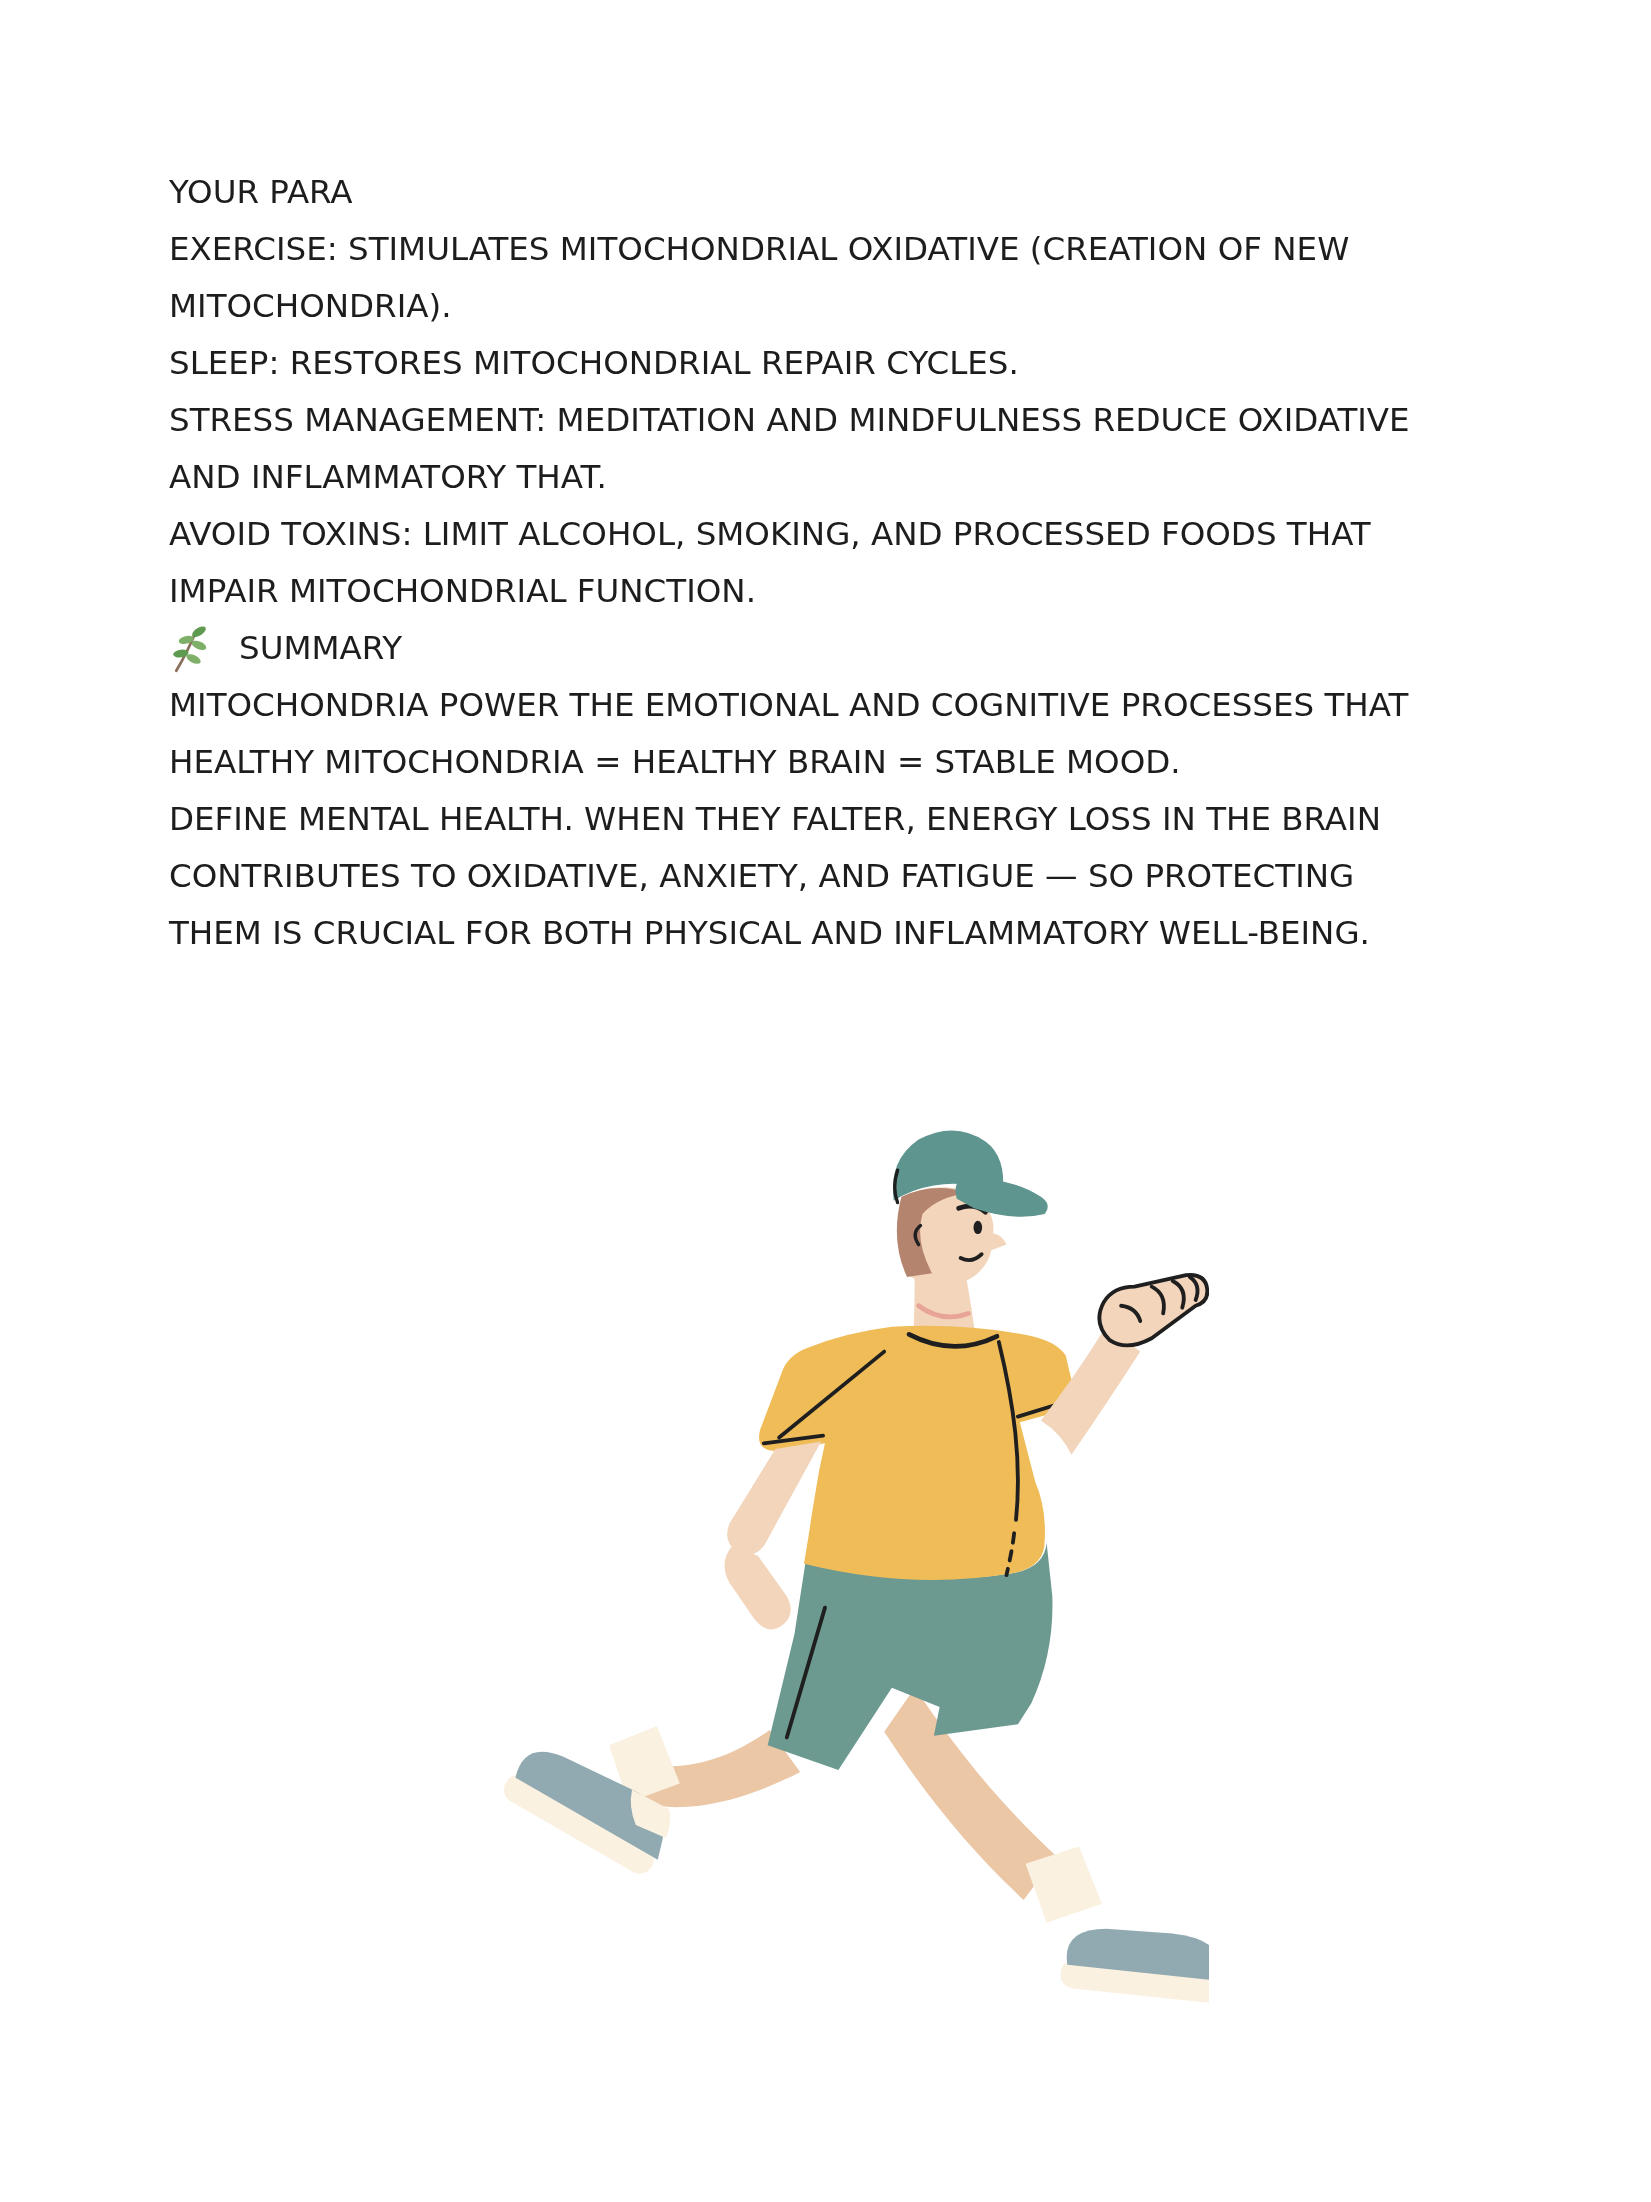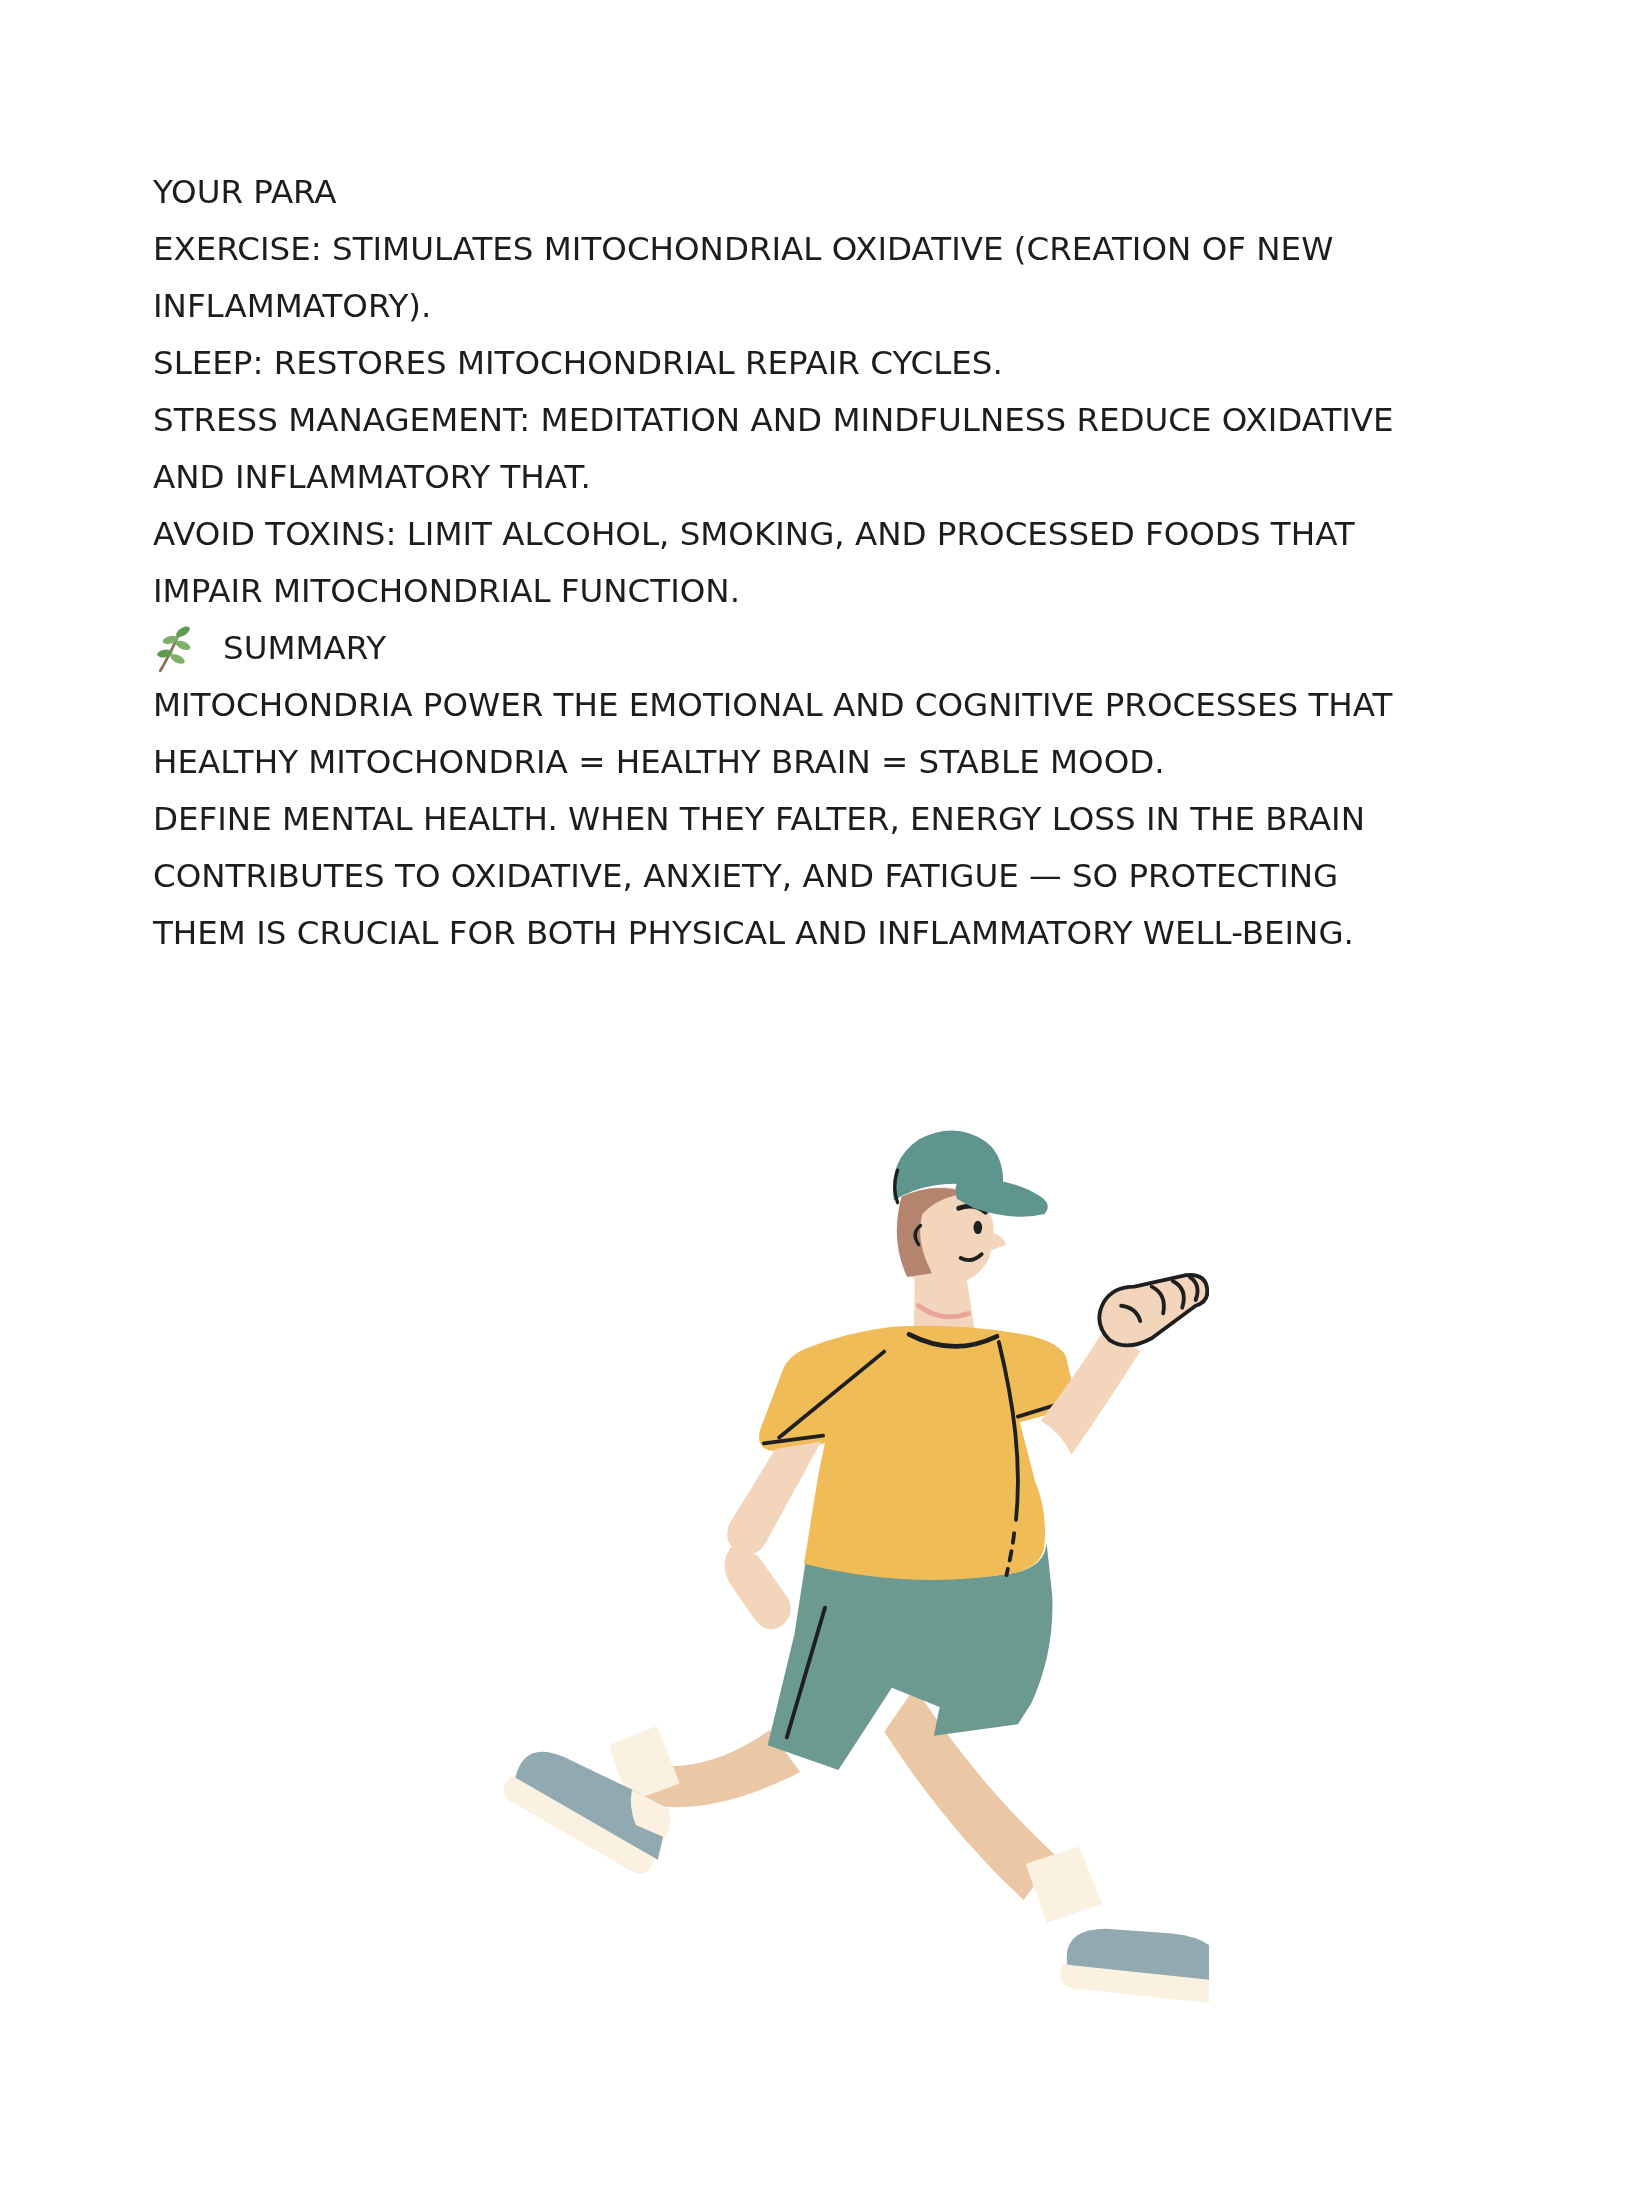--- a/index.html
+++ b/index.html
@@ -6,21 +6,21 @@
   .page{
     position:relative;
     width:1652px;
     height:2202px;
     background:var(--page-bg,#ffffff);
     overflow:hidden;
     font-family:"DejaVu Sans","Liberation Sans",sans-serif;
   }
   .text-block{
     position:absolute;
-    left:153px;
+    left:169px;
     top:164px;
     width:1396px;
     color:var(--ink,#1d1d1d);
   }
   .line{
     font-size:32.5px;
     line-height:57px;
     height:57px;
     white-space:nowrap;
     letter-spacing:0px;
@@ -46,21 +46,21 @@
   .illustration svg{display:block;width:100%;height:100%;}
 </style>
 </head>
 <body>
 
 <div class="page">
 
   <div class="text-block">
     <div class="line">YOUR PARA</div>
     <div class="line">EXERCISE: STIMULATES MITOCHONDRIAL OXIDATIVE (CREATION OF NEW</div>
-    <div class="line">INFLAMMATORY).</div>
+    <div class="line">MITOCHONDRIA).</div>
     <div class="line">SLEEP: RESTORES MITOCHONDRIAL REPAIR CYCLES.</div>
     <div class="line">STRESS MANAGEMENT: MEDITATION AND MINDFULNESS REDUCE OXIDATIVE</div>
     <div class="line">AND INFLAMMATORY THAT.</div>
     <div class="line">AVOID TOXINS: LIMIT ALCOHOL, SMOKING, AND PROCESSED FOODS THAT</div>
     <div class="line">IMPAIR MITOCHONDRIAL FUNCTION.</div>
 
     <div class="line summary-line">
       <svg class="herb-icon" viewBox="0 0 44 52" aria-hidden="true">
         <path d="M8,50 Q20,30 30,6" fill="none" stroke="var(--stem-brown)" stroke-width="3" stroke-linecap="round"></path>
         <ellipse cx="33" cy="7" rx="8.5" ry="4.2" fill="var(--leaf-green-dark)" transform="rotate(-32 33 7)"></ellipse>

